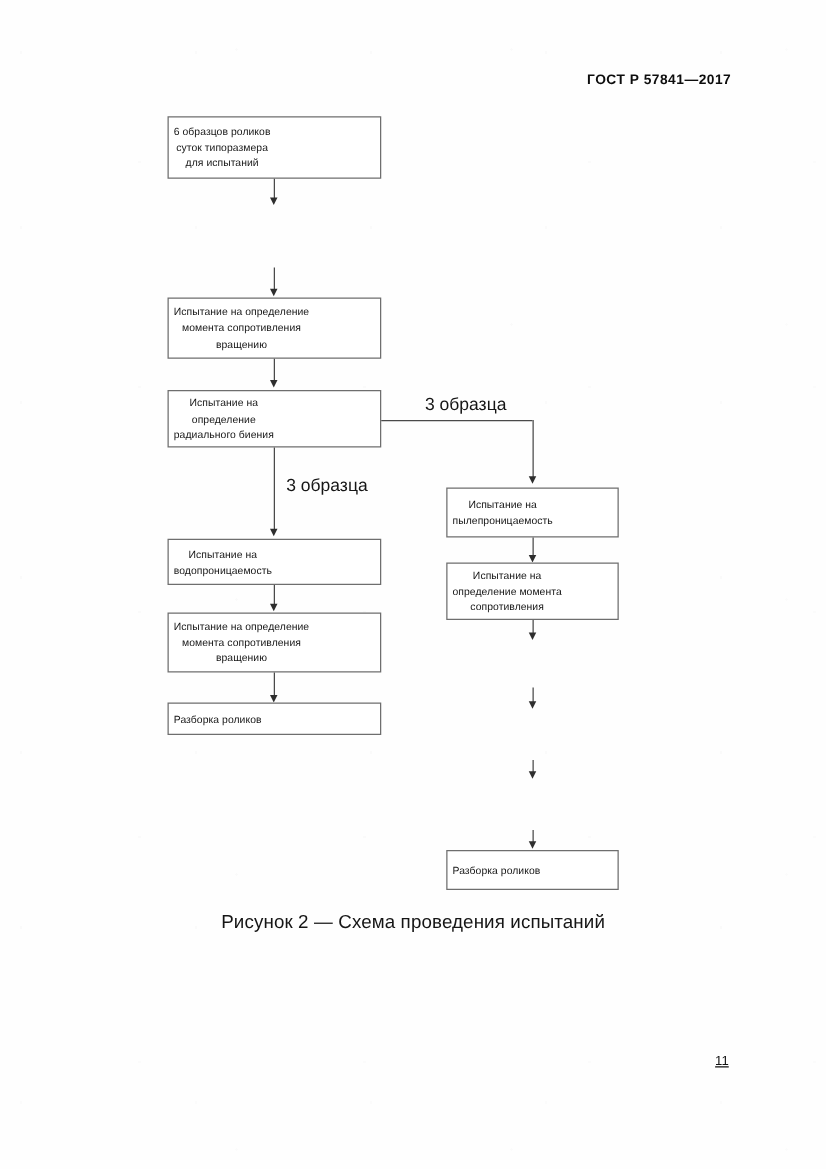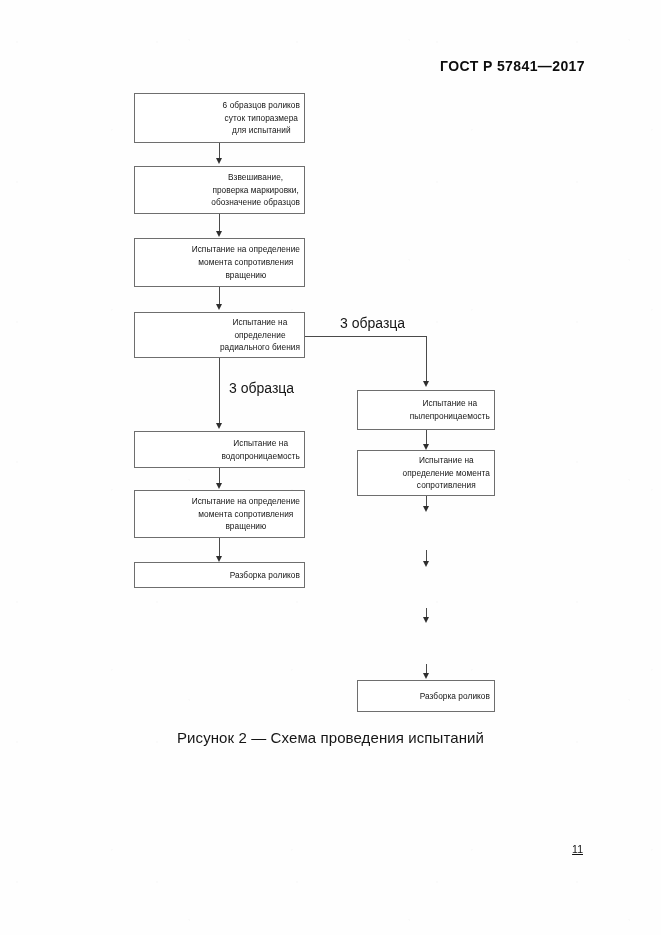--- a/index.html
+++ b/index.html
@@ -18,21 +18,21 @@
   .page {
     position: absolute;
     inset: 0;
     background: #fefefe;
   }
   
   .doc-header {
     position: absolute;
     top: 58px;
     right: 76px;
-    font-size: 14px;
+    font-size: 11px;
     font-weight: bold;
     letter-spacing: 0.4px;
     color: #0d0d0d;
     white-space: nowrap;
   }
   
   .page-number {
     position: absolute;
     right: 78px;
     top: 843px;
@@ -59,21 +59,21 @@
     width: 661px;
     height: 935px;
   }
   .node {
     position: absolute;
     box-sizing: border-box;
     border: 1px solid #6e6e6e;
     background: #ffffff;
     display: flex;
     align-items: center;
-    justify-content: flex-end;
+    justify-content: flex-start;
     text-align: center;
     font-size: 8.3px;
     line-height: 12.8px;
     color: #151515;
     letter-spacing: 0.05px;
     padding: 2px 4px;
   }
   .node span { display: block; }
   
   .conn {
@@ -125,27 +125,20 @@
       <div>
         <span>6 образцов роликов</span>
         <span>суток типоразмера</span>
         <span>для испытаний</span>
       </div>
     </div>
 
     <div class="conn v" style="left:219px; top:143px; height:17px;"></div>
     <div class="arrowhead" style="left:216px; top:158px;"></div>
 
-    <div class="node" style="left:134px; top:166px; width:171px; height:48px;">
-      <div>
-        <span>Взвешивание,</span>
-        <span>проверка маркировки,</span>
-        <span>обозначение образцов</span>
-      </div>
-    </div>
 
     <div class="conn v" style="left:219px; top:214px; height:18px;"></div>
     <div class="arrowhead" style="left:216px; top:231px;"></div>
 
     <div class="node" style="left:134px; top:238px; width:171px; height:49px;">
       <div>
         <span>Испытание на определение</span>
         <span>момента сопротивления</span>
         <span>вращению</span>
       </div>

